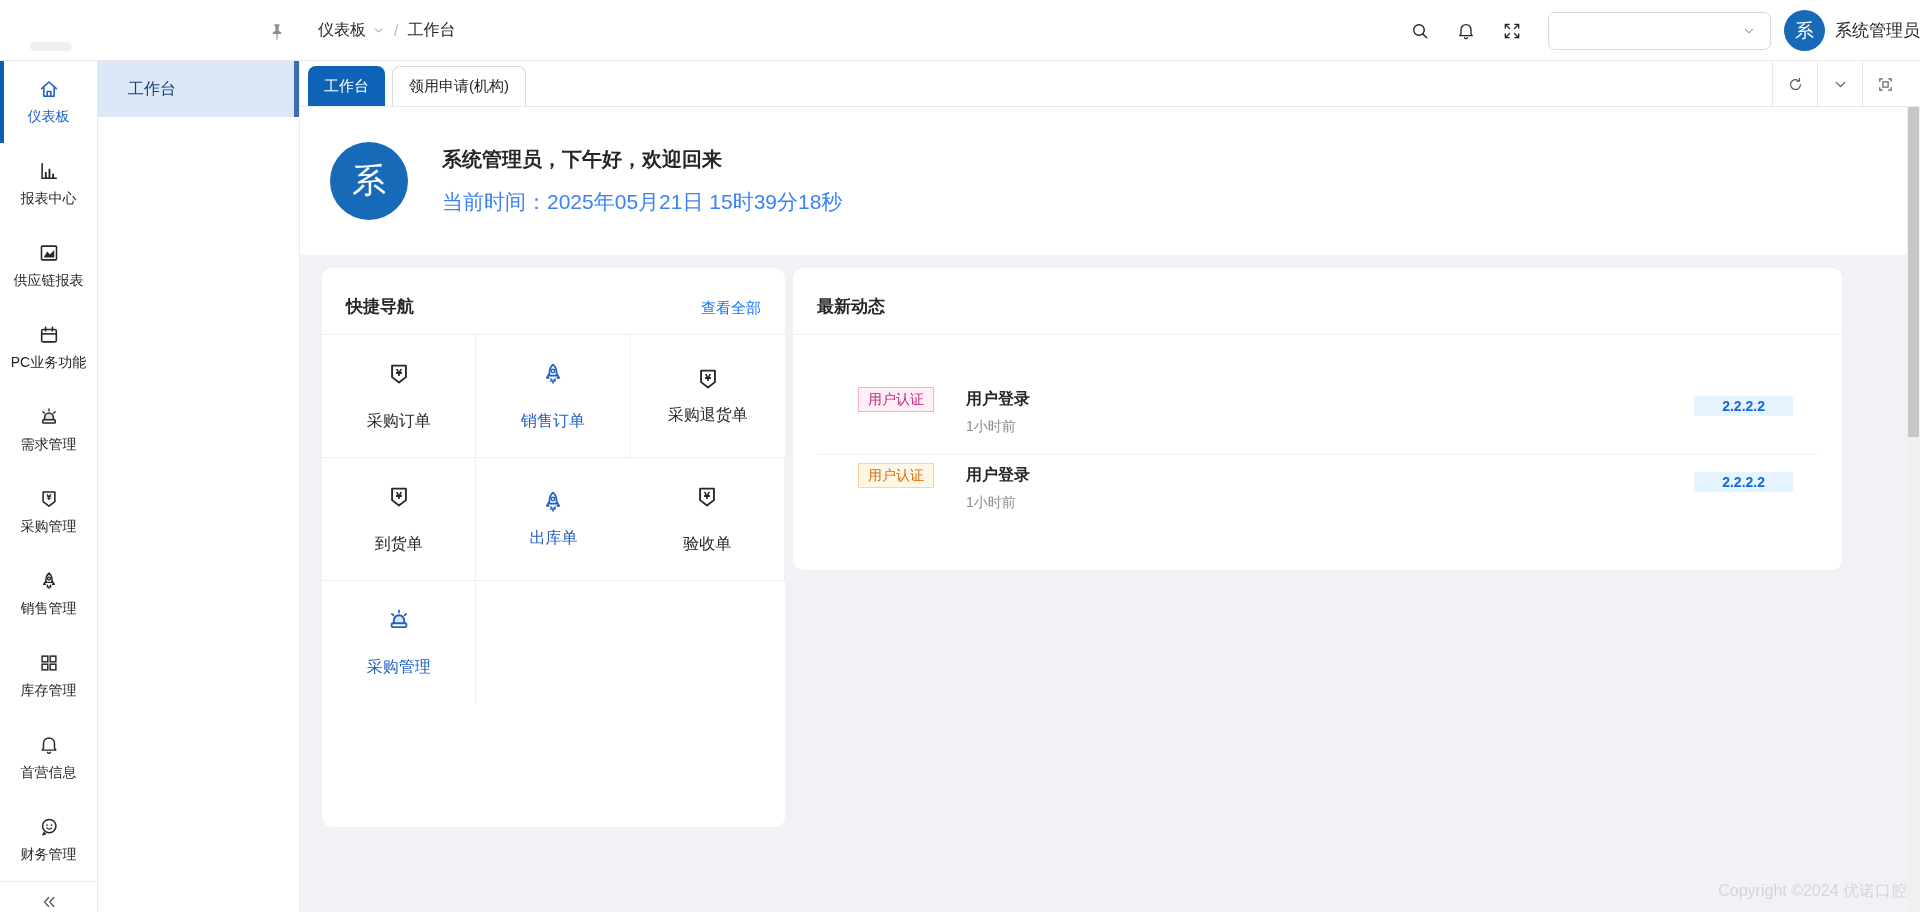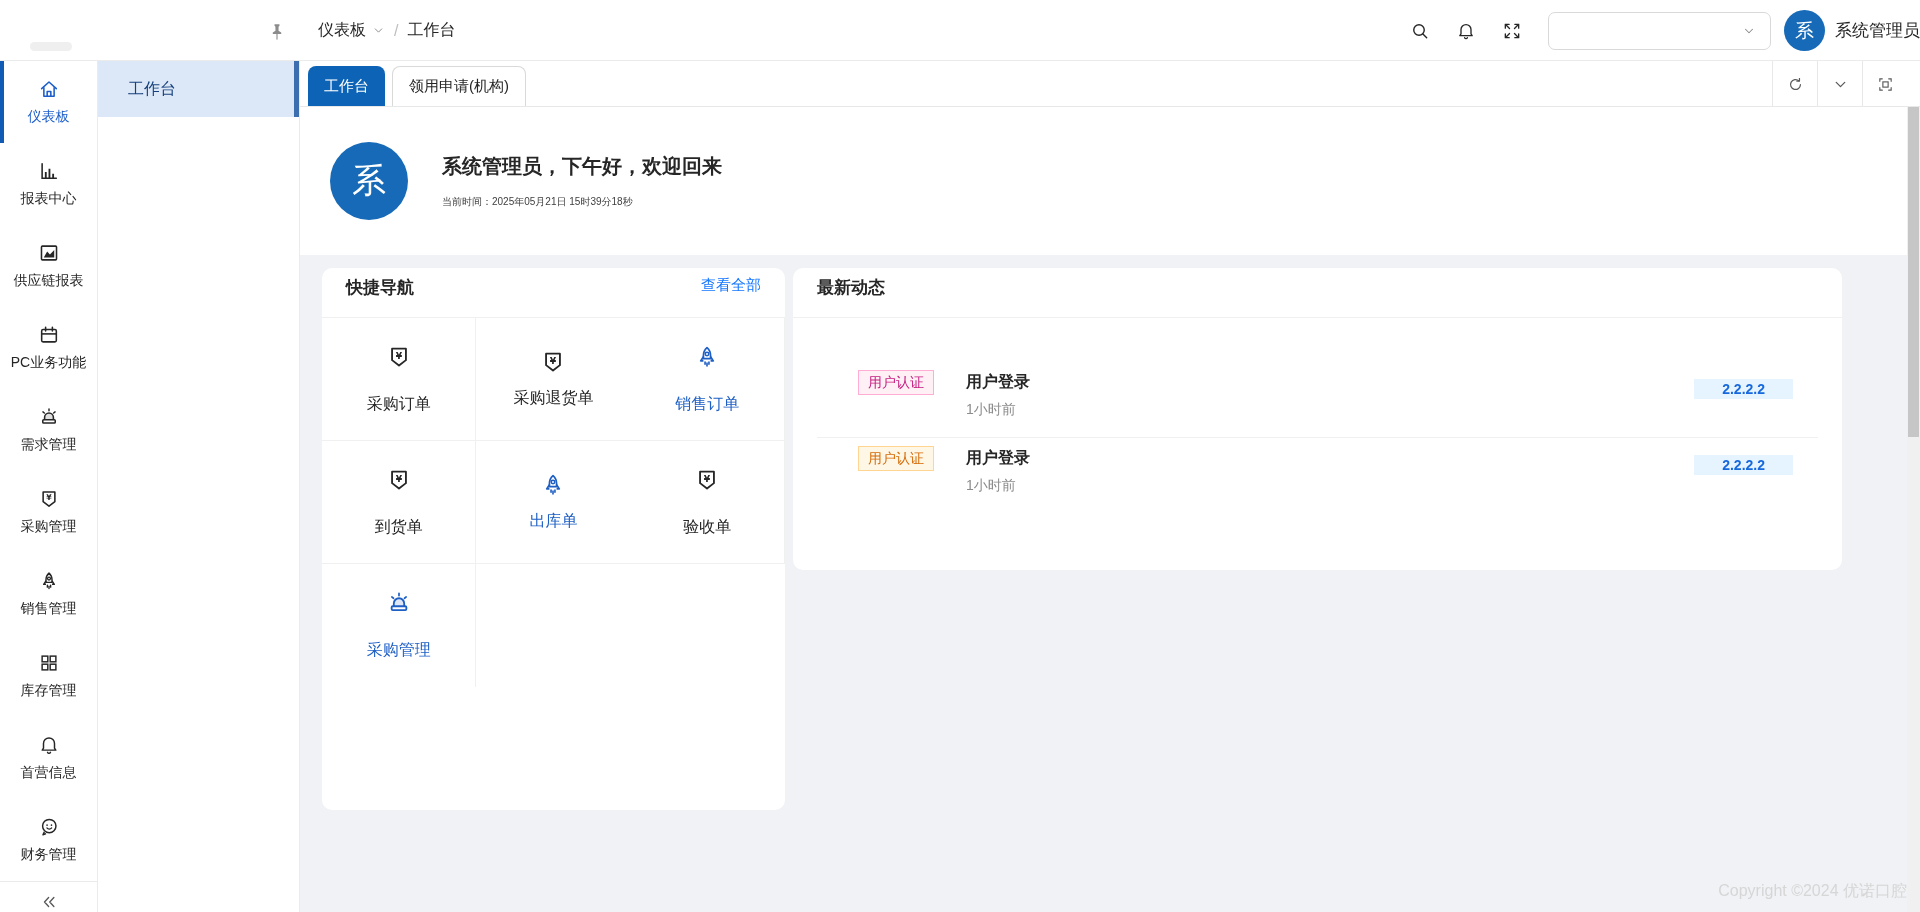--- a/index.html
+++ b/index.html
@@ -95,28 +95,28 @@
   
   .greeting {
     position:absolute; left:0; right:13px; top:46px; height:148px; background:#fff;
     display:flex; align-items:center; padding-left:30px; gap:34px;
   }
   .greet-avatar {
     width:78px; height:78px; border-radius:50%; background:#176ab7; color:#fff;
     display:flex; align-items:center; justify-content:center; font-size:34px; flex:none;
   }
   .greet-title { font-size:20px; font-weight:bold; color:#262626; }
-  .greet-time { font-size:10px; color:#404040; margin-top:15px; }
+  .greet-time { font-size:21px; color:#3b82f6; margin-top:15px; }
 
   
   .cards { position:absolute; left:22px; top:207px; display:flex; gap:8px; align-items:flex-start; }
   .card { background:#fff; border-radius:10px; }
   .card-head {
-    height:50px; display:flex; align-items:flex-start; justify-content:space-between;
-    padding:8px 24px; border-bottom:1px solid #f0f0f0;
+    height:67px; display:flex; align-items:flex-end; justify-content:space-between;
+    padding:16px 24px; border-bottom:1px solid #f0f0f0;
   }
   .card-title { font-size:17px; font-weight:bold; color:#262626; }
   .view-all { font-size:15px; color:#1677ff; cursor:pointer; }
 
   .qn-card { width:463px; }
   .qn-grid { display:grid; grid-template-columns:1fr 1fr 1fr; grid-template-rows:repeat(4,123px); }
   .qn-cell {
     display:flex; flex-direction:column; align-items:center; justify-content:center; gap:13px;
     cursor:pointer; font-size:16px;
   }
@@ -389,31 +389,31 @@
         <span class="card-title">快捷导航</span>
         <span class="view-all">查看全部</span>
       </div>
       <div class="qn-grid">
         <div class="qn-cell b-r b-b" style="color: rgb(38, 38, 38);">
           <svg class="ic qn-ic">
               <use href="#i-shield-yen"></use>
             </svg>
           <span>采购订单</span>
         </div>
+        <div class="qn-cell b-r b-b" style="color: rgb(30, 95, 196);">
+          <svg class="ic qn-ic">
+              <use href="#i-rocket"></use>
+            </svg>
+          <span>销售订单</span>
+        </div>
         <div class="qn-cell b-b" style="color: rgb(38, 38, 38);">
           <svg class="ic qn-ic">
               <use href="#i-shield-yen"></use>
             </svg>
           <span>采购退货单</span>
-        </div>
-        <div class="qn-cell b-r b-b" style="color: rgb(30, 95, 196);">
-          <svg class="ic qn-ic">
-              <use href="#i-rocket"></use>
-            </svg>
-          <span>销售订单</span>
         </div>
         <div class="qn-cell b-r b-b" style="color: rgb(38, 38, 38);">
           <svg class="ic qn-ic">
               <use href="#i-shield-yen"></use>
             </svg>
           <span>到货单</span>
         </div>
         <div class="qn-cell b-b" style="color: rgb(30, 95, 196); text-align: right;">
           <svg class="ic qn-ic">
               <use href="#i-rocket"></use>

